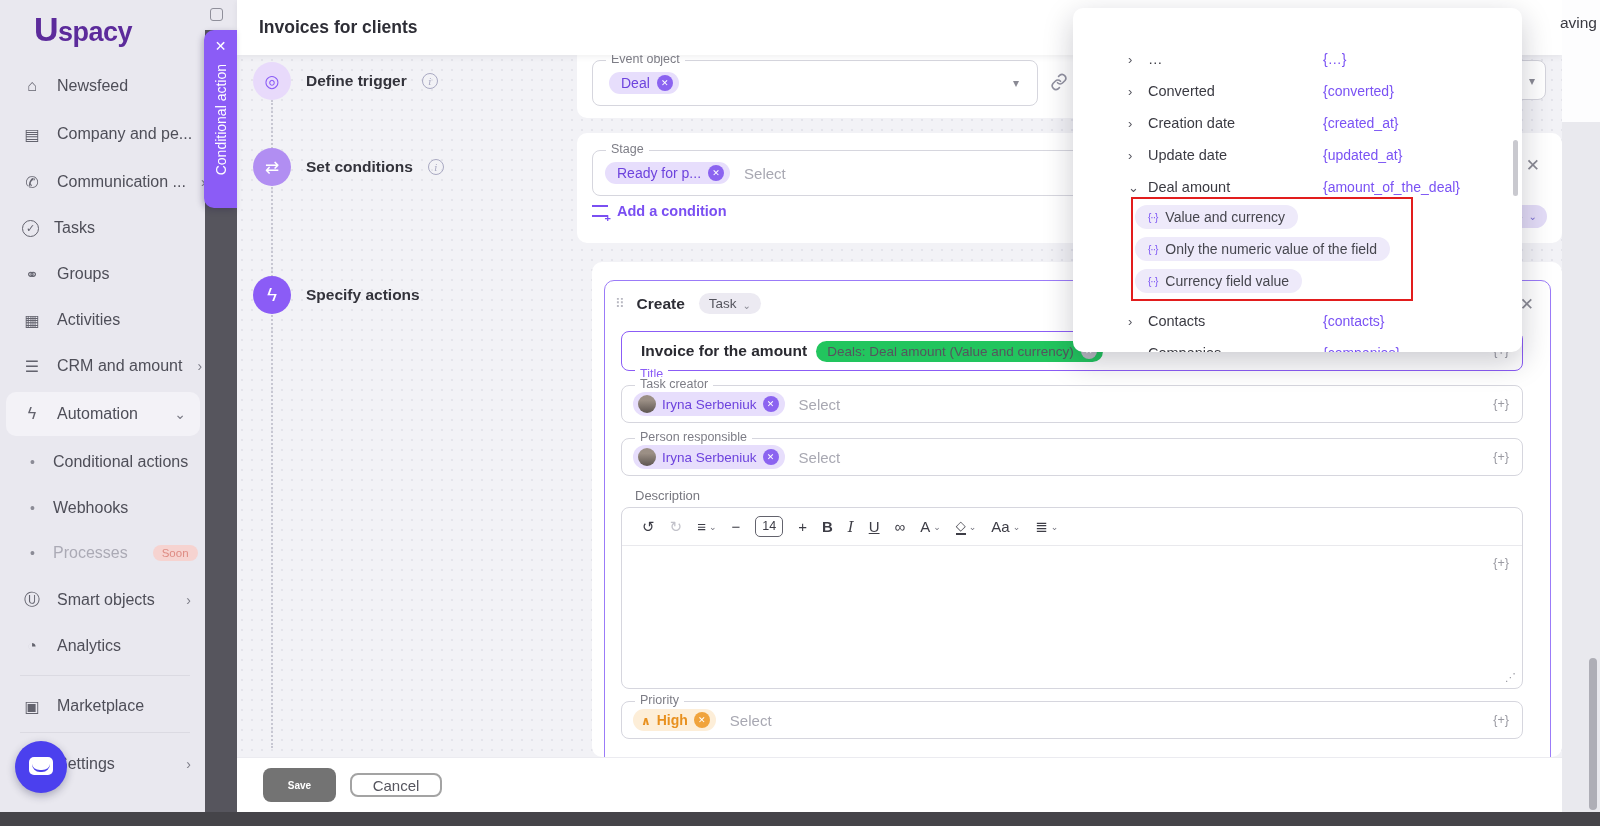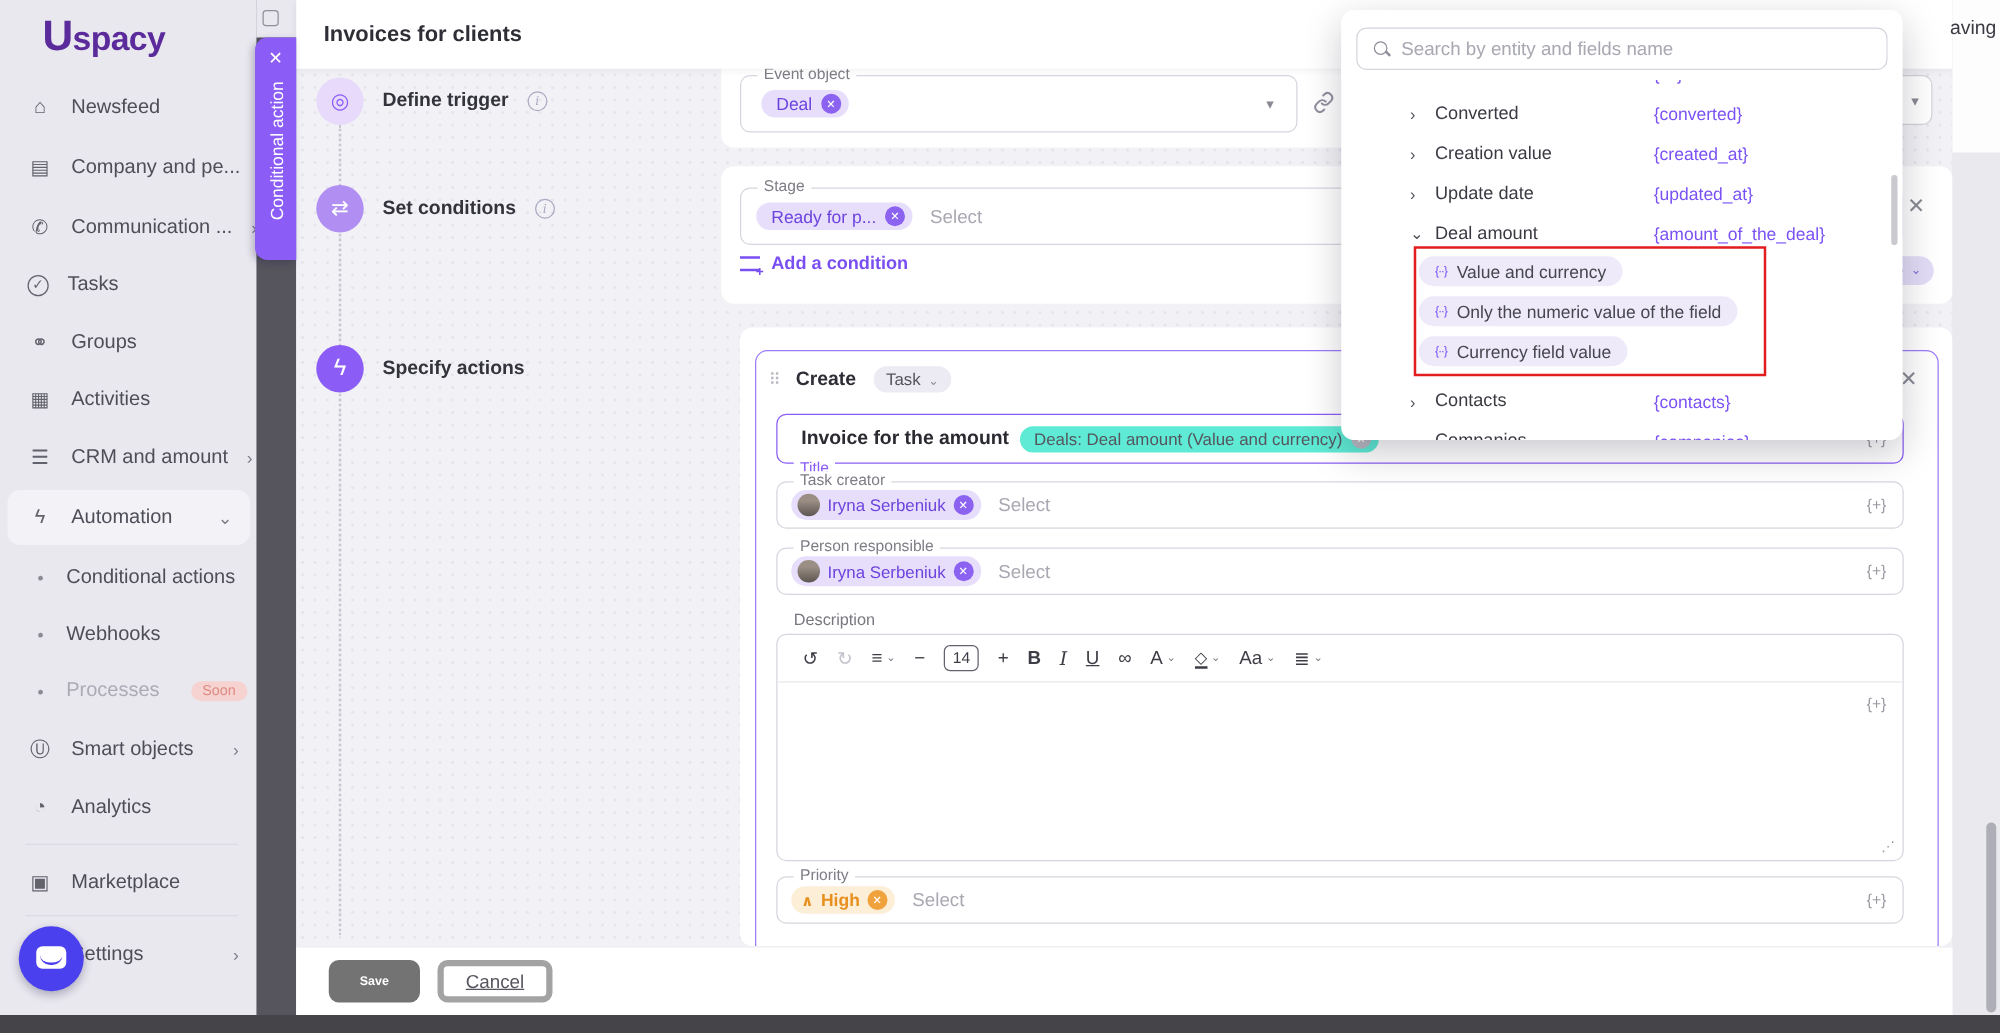--- a/index.html
+++ b/index.html
@@ -35,21 +35,21 @@
   .side-tab .vlabel { color:#fff; font-size:14px; margin-top:10px; writing-mode:vertical-rl; transform:rotate(180deg); white-space:nowrap; }
 
   
   .modal { position:absolute; left:237px; top:0; width:1325px; height:812px; background:#f2f2f6; z-index:3; }
   .modal-body-dots { position:absolute; left:237px; top:55px; width:1325px; height:702px; z-index:3;
      background-image:radial-gradient(#d9d9e2 1px, transparent 1.3px); background-size:10px 10px; opacity:.55; }
   .modal-header { position:absolute; left:237px; top:0; width:1325px; height:55px; background:#fff; z-index:6; box-shadow:0 2px 6px rgba(40,40,60,.07); display:flex; align-items:center; }
   .modal-title { margin-left:22px; font-size:17.5px; font-weight:700; color:#2e2e36; }
   .modal-footer { position:absolute; left:237px; top:757px; width:1325px; height:55px; background:#fff; border-top:1px solid #ebebf0; z-index:30; display:flex; align-items:center; }
   .btn-save { margin-left:26px; width:73px; height:34px; background:#737373; color:#fff; border:none; border-radius:8px; font-size:10px; font-weight:600; cursor:pointer; }
-  .btn-cancel { margin-left:14px; width:92px; height:34px; background:#fff; color:#55555e; border:5px solid #a3a3a3; border-radius:8px; font-size:15px; cursor:pointer;text-decoration:underline; }
+  .btn-cancel { margin-left:14px; width:92px; height:24px; background:#fff; color:#55555e; border:2px solid #a3a3a3; border-radius:8px; font-size:15px; cursor:pointer; }
 
   
   .step-line { position:absolute; left:271px; top:100px; height:648px; border-left:2px dotted #c7c7d2; z-index:4; }
   .step { position:absolute; display:flex; align-items:center; gap:15px; z-index:5; }
   .step-ico { width:38px; height:38px; border-radius:50%; display:flex; align-items:center; justify-content:center; font-size:17px; flex:none; }
   .step-ico.s1 { background:#e8dafb; color:#8b5cf6; }
   .step-ico.s2 { background:#b18ef2; color:#fff; }
   .step-ico.s3 { background:#8b5cf6; color:#fff; font-size:19px; }
   .step-label { font-size:15.5px; font-weight:700; color:#33333b; }
   .info-i { width:16px; height:16px; border:1.3px solid #a9a9c2; border-radius:50%; color:#a9a9c2; font-size:10px; display:flex; align-items:center; justify-content:center; }
@@ -61,21 +61,21 @@
   .field .flabel { position:absolute; top:-9px; left:13px; background:#fff; padding:0 5px; font-size:12.5px; color:#7d7d86; white-space:nowrap; }
   .field.purple { border:1.5px solid #8b5cf6; }
   .field.purple .flabel { color:#8b5cf6;margin-top:44px; }
   .plus-token { position:absolute; right:13px; top:50%; transform:translateY(-50%); color:#9a9aa2; font-size:12.5px; cursor:pointer; }
   .caret { color:#8a8a94; font-size:12px; }
   .select-ph { color:#a8a8b2; font-size:15px; margin-left:14px; }
 
   .chip { display:inline-flex; align-items:center; gap:7px; background:#e7defc; border-radius:14px; padding:3px 6px 3px 12px; font-size:14px; color:#6d43dd; white-space:nowrap; }
   .chip .x, .tok .x, .chip-high .x { width:16px; height:16px; border-radius:50%; background:#8b63f0; color:#fff; font-size:9px; display:flex; align-items:center; justify-content:center; cursor:pointer; flex:none; }
   .chip .x::before, .tok .x::before, .chip-high .x::before { content:"✕"; }
-  .tok { display:inline-flex; align-items:center; gap:7px; background:#5eead4; border-radius:13px; padding:2.5px 6px 2.5px 11px; font-size:13.5px; color:#55555e; white-space:nowrap; }
+  .tok { display:inline-flex; align-items:center; gap:7px; background:#22c55e; border-radius:13px; padding:2.5px 6px 2.5px 11px; font-size:13.5px; color:#55555e; white-space:nowrap; }
   .tok .x { background:#b9b9c2; }
   .chip-high { display:inline-flex; align-items:center; gap:6px; background:#fdeed8; border-radius:14px; padding:3px 6px 3px 8px; font-size:14px; color:#e8901f; font-weight:600; }
   .chip-high .up::before { content:"∧"; font-weight:700; font-size:12px; }
   .chip-high .x { background:#f0a33c; }
   .avatar { width:18px; height:18px; border-radius:50%; background:linear-gradient(180deg,#9b8f85 30%,#5d5550); flex:none; }
 
   .link-icon { position:absolute; color:#9191a0; }
   .close-x { position:absolute; color:#8a8a94; font-size:17px; cursor:pointer; z-index:5; }
   .drag-handle { color:#b9b9c2; font-size:13px; letter-spacing:-2px; cursor:grab; }
   .type-pill { display:inline-flex; align-items:flex-end; gap:6px; background:#eceaf2; border-radius:12px; padding:3px 10px; font-size:13.5px; color:#55555e; cursor:pointer; }
@@ -381,34 +381,28 @@
   <div class="frag-select">
       <span class="caret">▾</span>
     </div>
 
   <div class="dropdown">
     <div class="dd-row" style="top:39px">
       <span class="dd-chev">›</span>
       <span class="dd-label">…</span>
       <span class="dd-token">{…}</span>
     </div>
-    <div class="dd-head">
-      <div class="dd-search">
-        <span class="search-glyph"></span>
-        <input type="text" placeholder="Search by entity and fields name" style="">
-      </div>
-    </div>
     <div class="dd-row" style="top:71px">
       <span class="dd-chev">›</span>
       <span class="dd-label">Converted</span>
       <span class="dd-token">{converted}</span>
     </div>
     <div class="dd-row" style="top:103px">
       <span class="dd-chev">›</span>
-      <span class="dd-label">Creation value</span>
+      <span class="dd-label">Creation date</span>
       <span class="dd-token">{created_at}</span>
     </div>
     <div class="dd-row" style="top:135px">
       <span class="dd-chev">›</span>
       <span class="dd-label">Update date</span>
       <span class="dd-token">{updated_at}</span>
     </div>
     <div class="dd-row" style="top:167px">
       <span class="dd-chev">⌄</span>
       <span class="dd-label">Deal amount</span>

